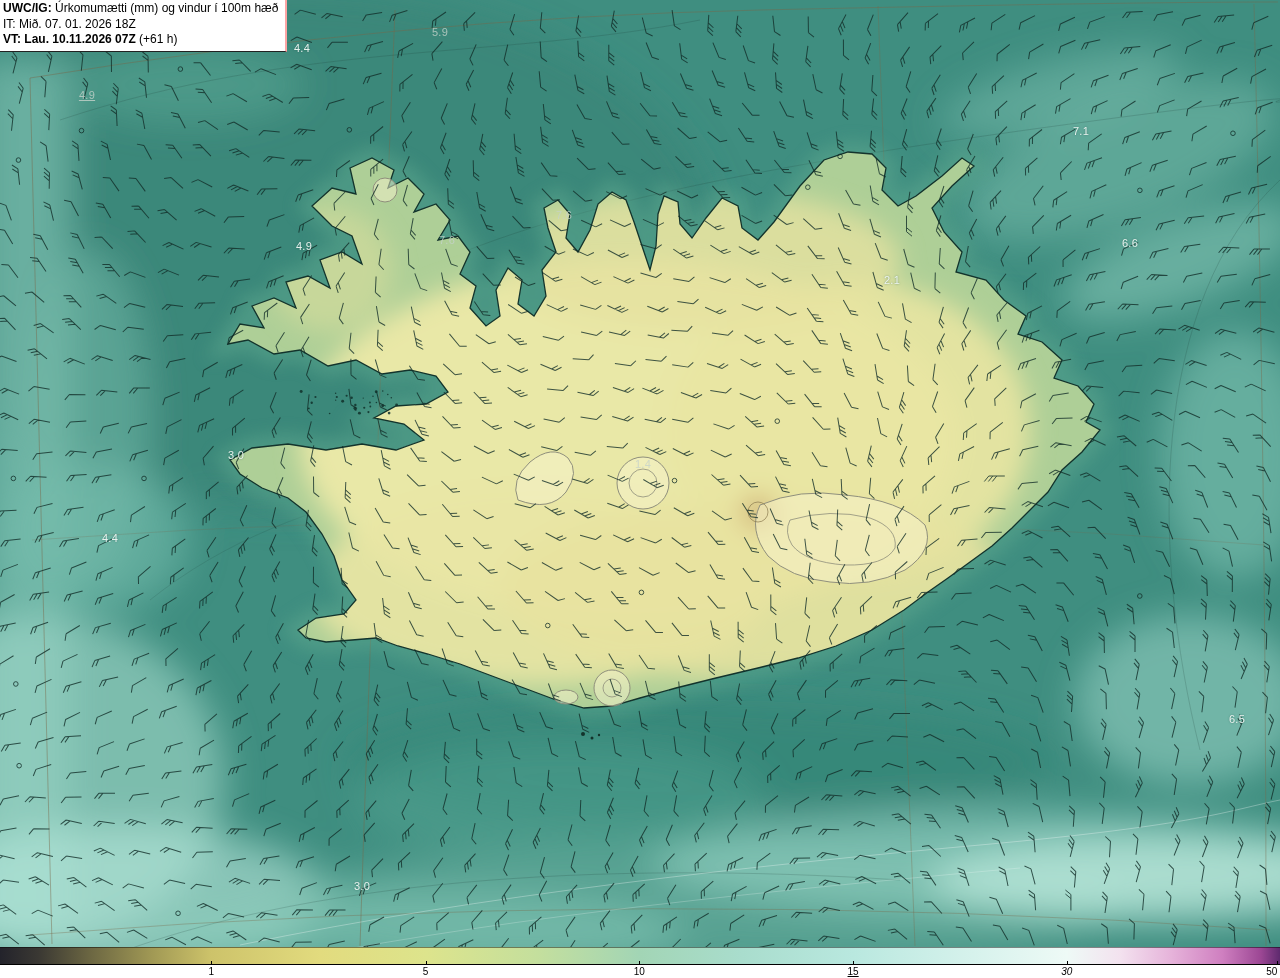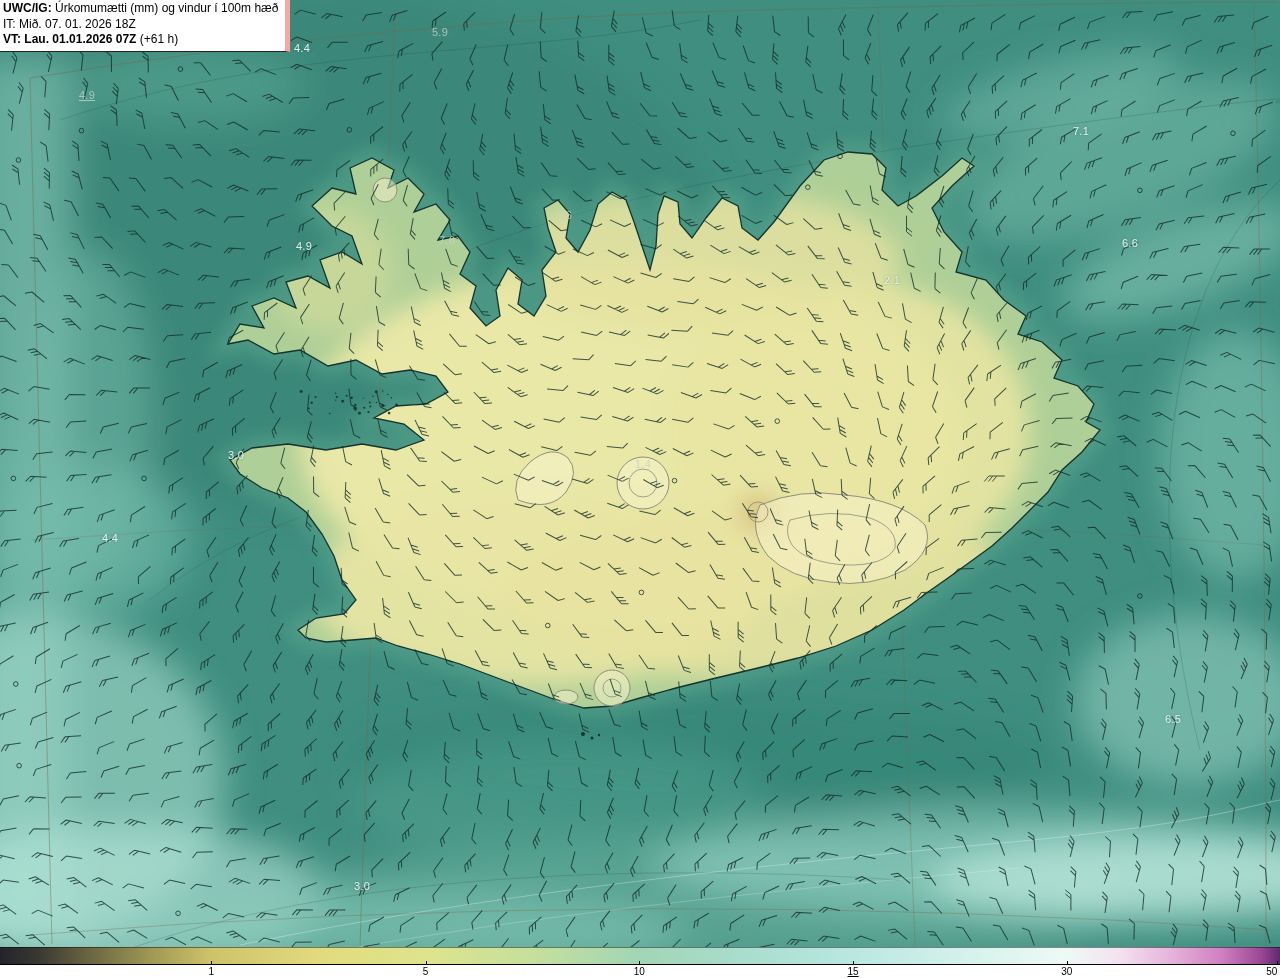--- a/index.html
+++ b/index.html
@@ -7,21 +7,21 @@
     width:1280px;height:978px;overflow:hidden;
     background:#3f8e80;
     font-family:"Liberation Sans", sans-serif;
   }
   .viewport{position:relative;width:1280px;height:978px;}
   svg.map{position:absolute;left:0;top:0;width:1280px;height:978px;}
 
   .header{
     position:absolute;top:0;left:0;z-index:20;
     background:#ffffff;color:#000;
-    border-right:5px solid #fca5a5;border-bottom:1px solid #222;
+    border-right:2px solid #fca5a5;border-bottom:1px solid #222;
     padding:1px 7px 3px 3px;
     font-size:12px;line-height:1.3;white-space:nowrap;
   }
   .header .b{font-weight:bold;}
 
   .map-label{
     position:absolute;transform:translate(-50%,-50%);
     font-size:11px;letter-spacing:.3px;z-index:8;pointer-events:none;
   }
   .map-label.light{color:rgba(240,248,244,.95);text-shadow:0 0 2px rgba(30,80,70,.55);}
@@ -1454,38 +1454,38 @@
       <div class="map-label dim" style="left: 87px; top: 95px; text-decoration: underline;">4.9</div>
       <div class="map-label light" style="left: 1081px; top: 131px;">7.1</div>
       <div class="map-label dim" style="left: 564px; top: 215px;">7.6</div>
       <div class="map-label dim" style="left: 447px; top: 240px;">7.6</div>
       <div class="map-label light" style="left: 304px; top: 246px;">4.9</div>
       <div class="map-label light" style="left: 1130px; top: 243px;">6.6</div>
       <div class="map-label light" style="left: 892px; top: 280px;">2.1</div>
       <div class="map-label light" style="left: 236px; top: 455px;">3.0</div>
       <div class="map-label dim" style="left: 643px; top: 464px;">1.4</div>
       <div class="map-label light" style="left: 110px; top: 538px;">4.4</div>
-      <div class="map-label light" style="left: 1173px; top: 719px;">6.5</div>
+      <div class="map-label light" style="left: 1237px; top: 719px;">6.5</div>
       <div class="map-label light" style="left: 362px; top: 886px;">3.0</div>
     </div>
 
   <div class="header">
     <div><span class="b">UWC/IG:</span> <span>Úrkomumætti (mm) og vindur í 100m hæð</span></div>
     <div><span>IT:</span> <span>Mið. 07. 01. 2026 18Z</span></div>
-    <div><span class="b">VT:</span> <span class="b">Lau. 01.01.2026 07Z</span> <span>(+61 h)</span></div>
+    <div><span class="b">VT:</span> <span class="b">Lau. 10.11.2026 07Z</span> <span>(+61 h)</span></div>
   </div>
 
   <div class="colorbar-wrap">
     <div class="colorbar" style="background: linear-gradient(90deg, rgb(35, 35, 43) 0%, rgb(58, 56, 51) 3%, rgb(107, 102, 66) 7%, rgb(162, 154, 85) 12%, rgb(205, 195, 106) 16.5%, rgb(226, 219, 126) 25%, rgb(221, 228, 140) 33.25%, rgb(196, 223, 157) 42%, rgb(162, 213, 181) 49.95%, rgb(169, 221, 205) 58%, rgb(185, 232, 223) 66.65%, rgb(214, 242, 236) 76%, rgb(238, 250, 246) 83.35%, rgb(243, 226, 239) 87.5%, rgb(230, 179, 218) 91.5%, rgb(207, 127, 192) 95.5%, rgb(156, 71, 148) 98.5%, rgb(94, 42, 110) 100%);"></div>
     <div class="cb-labels">
         <span class="cb-tick" style="left: 16.5%;">1</span>
         <span class="cb-tick" style="left: 33.25%;">5</span>
         <span class="cb-tick" style="left: 49.95%;">10</span>
         <span class="cb-tick" style="left: 66.65%; text-decoration: underline;">15</span>
-        <span class="cb-tick" style="left: 83.35%;">30</span>
+        <span class="cb-tick" style="left: 83.35%; font-style: italic;">30</span>
         <span class="cb-tick" style="left: 99.8%; transform: translateX(-100%); text-align: right;">50</span>
       </div>
   <i class="cb-mark" style="left: 16.5%;"></i>
       <i class="cb-mark" style="left: 33.25%;"></i>
       <i class="cb-mark" style="left: 49.95%;"></i>
       <i class="cb-mark" style="left: 66.65%;"></i>
       <i class="cb-mark" style="left: 83.35%;"></i>
       <i class="cb-mark" style="left: 99.8%;"></i>
     </div>
 

